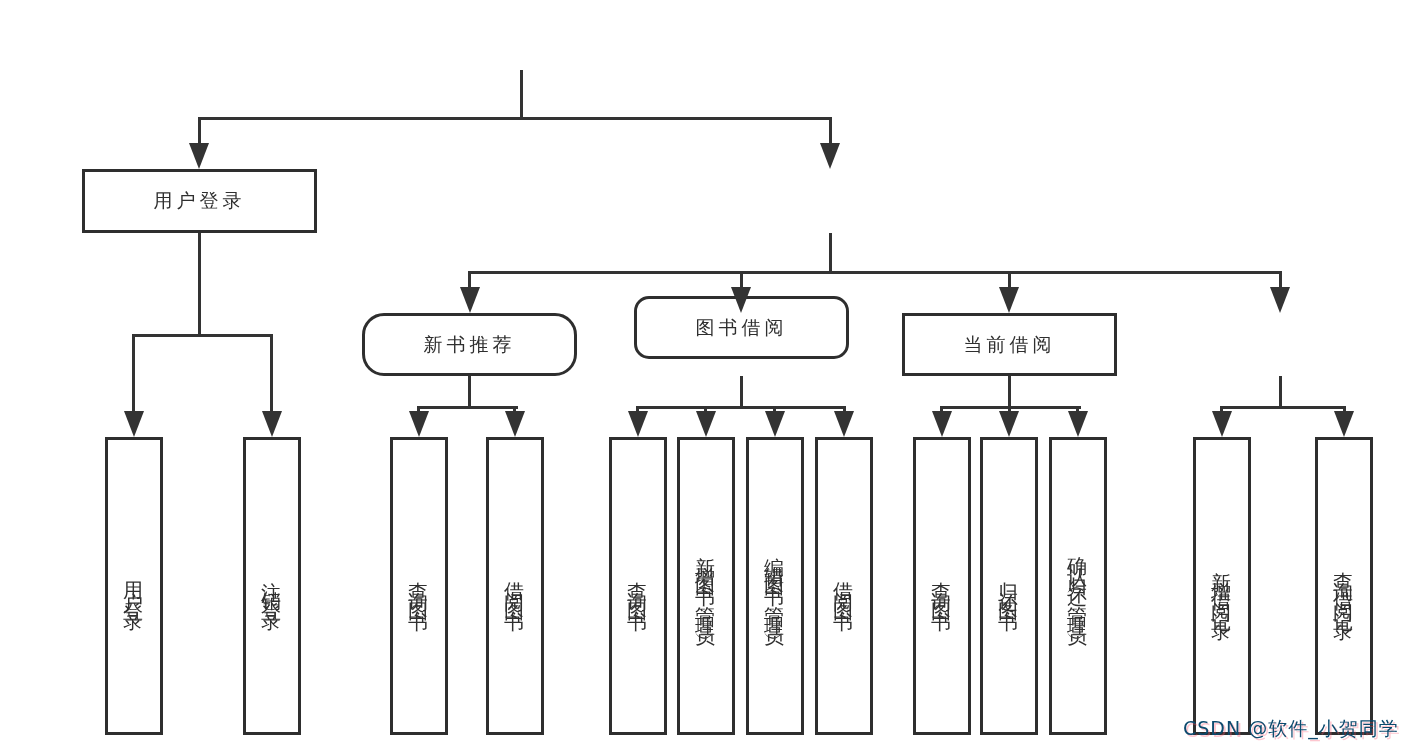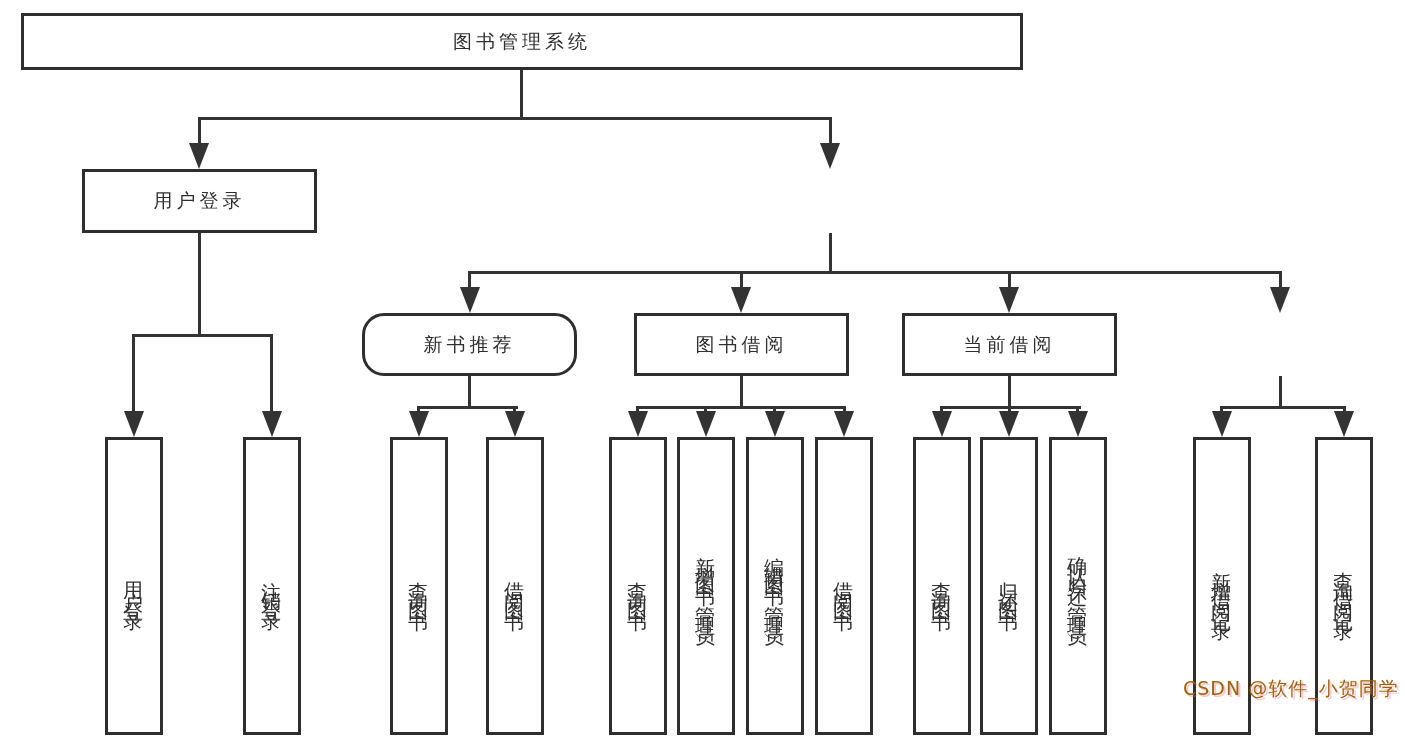--- a/index.html
+++ b/index.html
@@ -60,41 +60,40 @@
     width: 0;
     height: 0;
     border-left: 10px solid transparent;
     border-right: 10px solid transparent;
     border-top: 26px solid #333333;
   }
 
   .watermark {
     position: absolute;
     left: 1183px;
-    top: 676px;
+    top: 716px;
     font-size: 19px;
     letter-spacing: 1px;
-    color: #a16207;
+    color: #0c4a6e;
     text-shadow: 2px 2px 0 rgba(252, 91, 118, 0.35);
     white-space: nowrap;
   }
 </style>
 </head>
 <body>
 
 <div class="canvas">
 
-  <div class="hbox" style="left:21px; top:13px; width:1002px; height:57px;">图书管理系统</div>
 
   <div class="hbox" style="left:82px; top:169px; width:235px; height:64px;">用户登录</div>
 
 
   <div class="hbox" style="left:362px; top:313px; width:215px; height:63px;border-radius:22px;">新书推荐</div>
 
-  <div class="hbox" style="left:634px; top:313px; width:215px; height:63px;">图书借阅</div>
+  <div class="hbox" style="left:634px; top:296px; width:215px; height:63px;border-radius:15px;">图书借阅</div>
 
   <div class="hbox" style="left:902px; top:313px; width:215px; height:63px;">当前借阅</div>
 
 
   <div class="vbox" style="left:105px;">用户登录</div>
   <div class="vbox" style="left:243px;">注销登录</div>
 
   <div class="vbox" style="left:390px;">查询图书</div>
   <div class="vbox" style="left:486px;">借阅图书</div>
 

